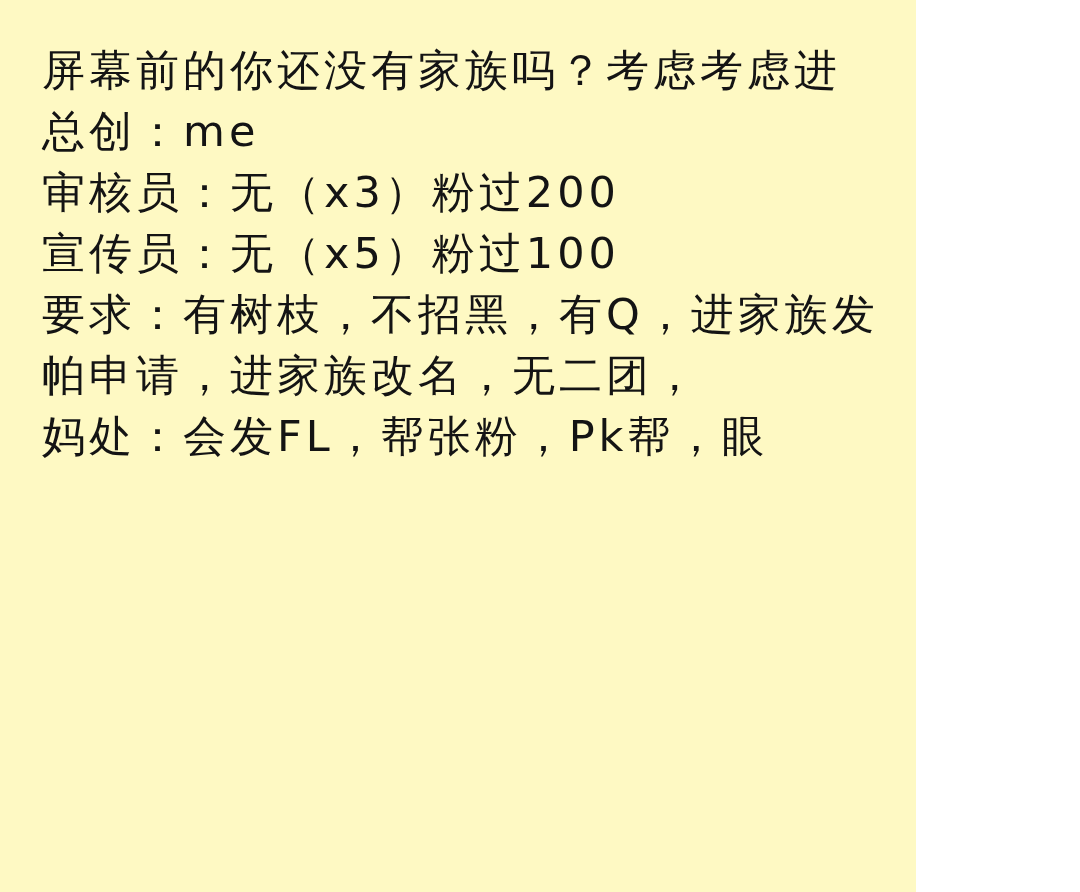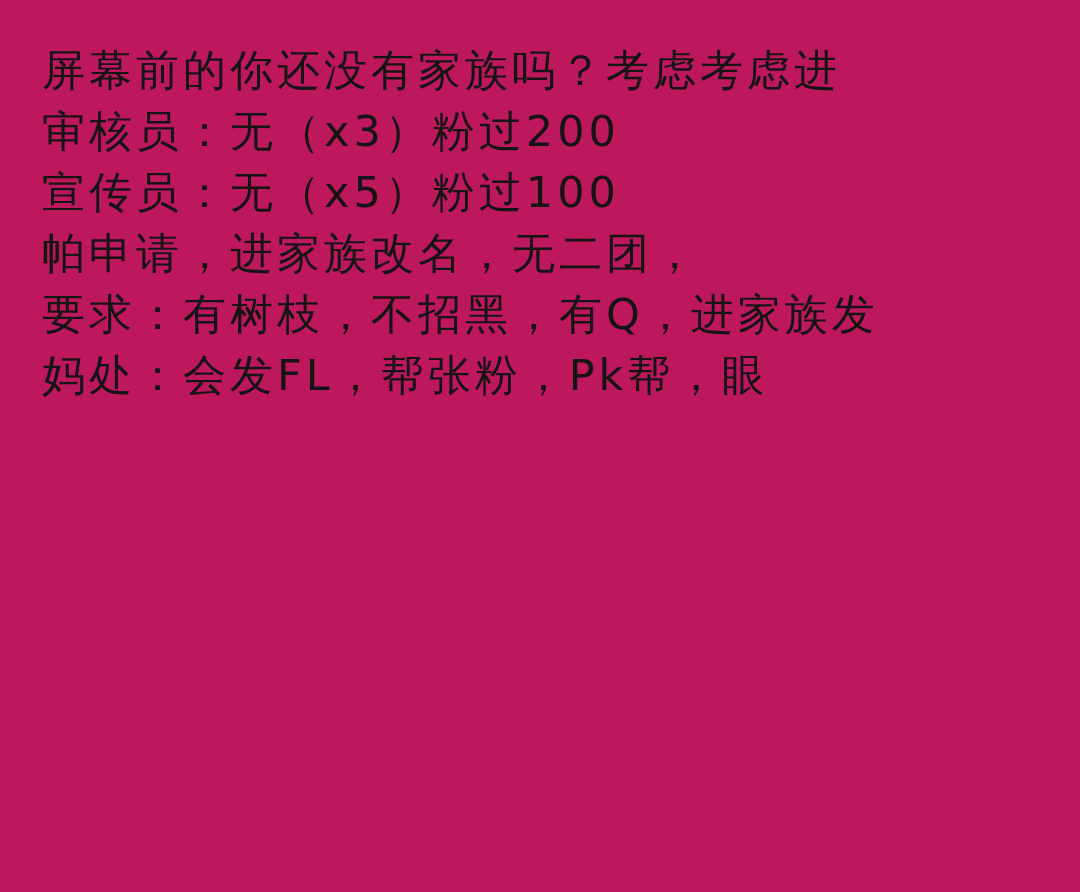--- a/index.html
+++ b/index.html
@@ -2,23 +2,23 @@
 <html><head>
 <meta charset="utf-8">
 <style>
   html, body {
     margin: 0;
     padding: 0;
     background: #ffffff;
   }
   .page {
     position: relative;
-    width: 1080px;
+    width: 916px;
     height: 892px;
-    background: #be185d;
+    background: #fef9c3;
     overflow: hidden;
     box-sizing: border-box;
   }
   .text-block {
     position: absolute;
     top: 40px;
     left: 42px;
     right: 30px;
   }
   .text-line {
@@ -30,19 +30,20 @@
     white-space: nowrap;
     font-weight: 400;
   }
 </style>
 </head>
 <body>
 
 <div class="page">
   <div class="text-block">
     <div class="text-line">屏幕前的你还没有家族吗？考虑考虑进</div>
+    <div class="text-line">总创：me</div>
     <div class="text-line">审核员：无（x3）粉过200</div>
     <div class="text-line">宣传员：无（x5）粉过100</div>
+    <div class="text-line">要求：有树枝，不招黑，有Q，进家族发</div>
     <div class="text-line">帕申请，进家族改名，无二团，</div>
-    <div class="text-line">要求：有树枝，不招黑，有Q，进家族发</div>
     <div class="text-line">妈处：会发FL，帮张粉，Pk帮，眼</div>
   </div>
 </div>
 
 </body></html>

